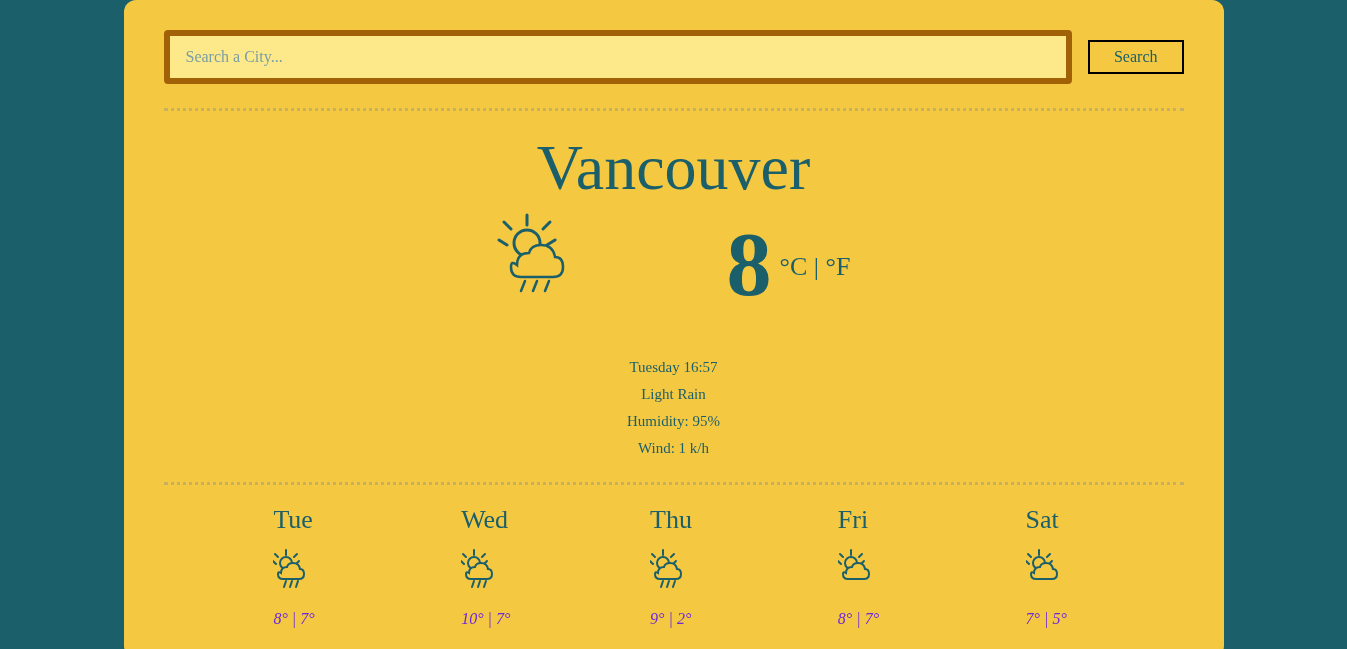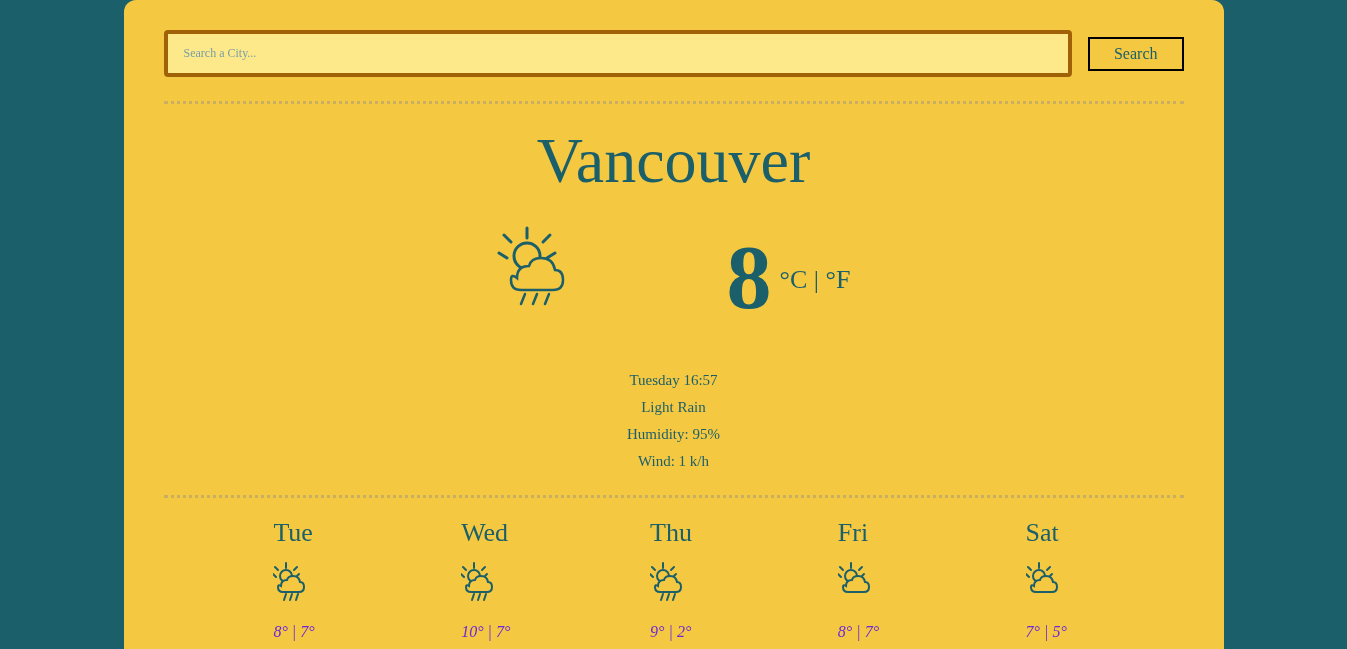--- a/index.html
+++ b/index.html
@@ -21,25 +21,25 @@
     }
     .search-bar {
       display: flex;
       gap: 16px;
       align-items: center;
       margin-bottom: 24px;
     }
     .search-input {
       flex: 1;
       padding: 12px 16px;
-      border: 4px solid #a16207;
+      border: 6px solid #a16207;
       border-radius: 4px;
       background: #fde98a;
       color: #a21caf;
-      font-size: 12px;
+      font-size: 16px;
       font-family: Georgia, serif;
       outline: none;
     }
     .search-input::placeholder {
       color: #7a9ea5;
     }
     .search-button {
       padding: 6px 24px;
       border: 2px solid #000000;
       background: transparent;
@@ -57,21 +57,20 @@
     .dotted-divider-bottom {
       border: none;
       border-top: 3px dotted #c8b060;
       margin: 20px 0;
     }
     .city-name {
       text-align: center;
       font-size: 64px;
       font-weight: normal;
       color: #1a5f6a;
-      margin-bottom: 20px;
     }
     .main-weather {
       display: flex;
       align-items: center;
       justify-content: center;
       gap: 120px;
       margin-bottom: 30px;
     }
     .weather-icon-main {
       font-size: 80px;

